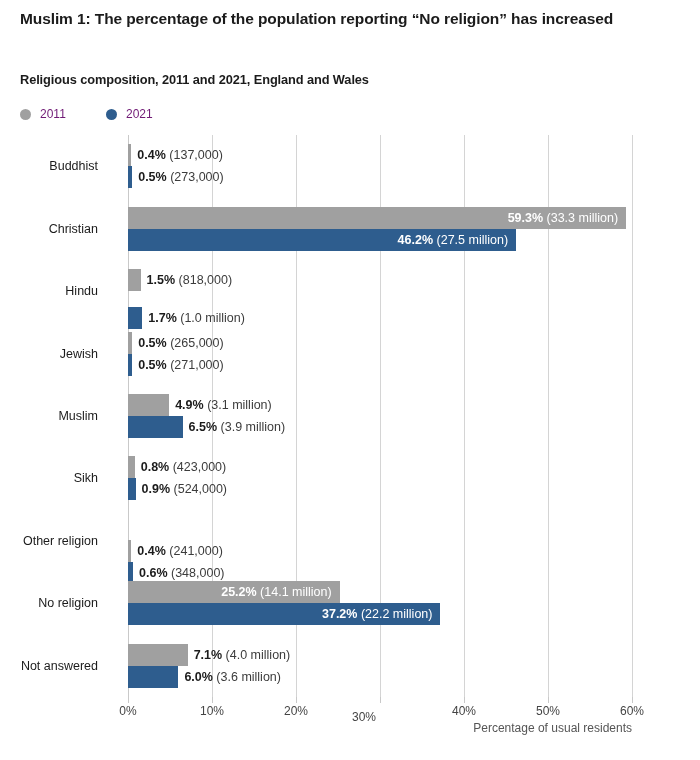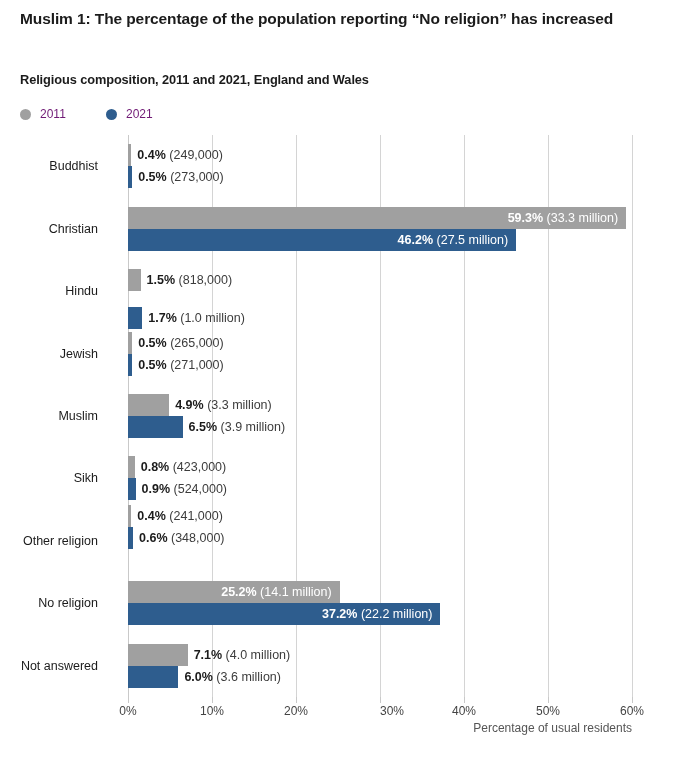--- a/index.html
+++ b/index.html
@@ -230,21 +230,21 @@
       <div class="gridline axis0" style="left: 0px;"></div>
       <div class="gridline" style="left: 84px;"></div>
       <div class="gridline" style="left: 168px;"></div>
       <div class="gridline" style="left: 252px;"></div>
       <div class="gridline" style="left: 336px;"></div>
       <div class="gridline" style="left: 420px;"></div>
       <div class="gridline" style="left: 504px;"></div>
       <div class="group" style="top: 0px; height: 62.4444px;">
         <div class="bar-row" style="top: 9.22222px;">
           <div class="bar y2011" style="width: 3.36px;"></div>
-          <div class="bar-label outside" style="left: 3.36px;"><b>0.4%</b><span class="paren"> (249,000)</span></div>
+          <div class="bar-label outside" style="left: 3.36px;"><b>0.4%</b><span class="paren"> (137,000)</span></div>
         </div>
         <div class="bar-row" style="top: 31.2222px;">
           <div class="bar y2021" style="width: 4.2px;"></div>
           <div class="bar-label outside" style="left: 4.2px;"><b>0.5%</b><span class="paren"> (273,000)</span></div>
         </div>
       </div>
       <div class="group" style="top: 62.4444px; height: 62.4444px;">
         <div class="bar-row" style="top: 9.22222px;">
           <div class="bar y2011" style="width: 498.12px;"></div>
           <div class="bar-label inside" style="left: 498.12px;"><b>59.3%</b><span class="paren"> (33.3 million)</span></div>
@@ -270,38 +270,38 @@
           <div class="bar-label outside" style="left: 4.2px;"><b>0.5%</b><span class="paren"> (265,000)</span></div>
         </div>
         <div class="bar-row" style="top: 31.2222px;">
           <div class="bar y2021" style="width: 4.2px;"></div>
           <div class="bar-label outside" style="left: 4.2px;"><b>0.5%</b><span class="paren"> (271,000)</span></div>
         </div>
       </div>
       <div class="group" style="top: 249.778px; height: 62.4444px;">
         <div class="bar-row" style="top: 9.22222px;">
           <div class="bar y2011" style="width: 41.16px;"></div>
-          <div class="bar-label outside" style="left: 41.16px;"><b>4.9%</b><span class="paren"> (3.3 million)</span></div>
+          <div class="bar-label outside" style="left: 41.16px;"><b>4.9%</b><span class="paren"> (3.1 million)</span></div>
         </div>
         <div class="bar-row" style="top: 31.2222px;">
           <div class="bar y2021" style="width: 54.6px;"></div>
           <div class="bar-label outside" style="left: 54.6px;"><b>6.5%</b><span class="paren"> (3.9 million)</span></div>
         </div>
       </div>
       <div class="group" style="top: 312.222px; height: 62.4444px;">
         <div class="bar-row" style="top: 9.22222px;">
           <div class="bar y2011" style="width: 6.72px;"></div>
           <div class="bar-label outside" style="left: 6.72px;"><b>0.8%</b><span class="paren"> (423,000)</span></div>
         </div>
         <div class="bar-row" style="top: 31.2222px;">
           <div class="bar y2021" style="width: 7.56px;"></div>
           <div class="bar-label outside" style="left: 7.56px;"><b>0.9%</b><span class="paren"> (524,000)</span></div>
         </div>
       </div>
-      <div class="group" style="top: 361px; height: 62.4444px; text-decoration: underline;">
+      <div class="group" style="top: 396px; height: 62.4444px; text-decoration: underline;">
         <div class="bar-row" style="top: 9.22222px;">
           <div class="bar y2011" style="width: 3.36px;"></div>
           <div class="bar-label outside" style="left: 3.36px;"><b>0.4%</b><span class="paren"> (241,000)</span></div>
         </div>
         <div class="bar-row" style="top: 31.2222px;">
           <div class="bar y2021" style="width: 5.04px;"></div>
           <div class="bar-label outside" style="left: 5.04px;"><b>0.6%</b><span class="paren"> (348,000)</span></div>
         </div>
       </div>
       <div class="group" style="top: 437.111px; height: 62.4444px;">
@@ -327,21 +327,21 @@
     </div>
 
   <div id="xaxis">
       <div class="tick-mark" style="left: 0px;"></div>
       <div class="tick-label" style="left: 0px;">0%</div>
       <div class="tick-mark" style="left: 84px;"></div>
       <div class="tick-label" style="left: 84px;">10%</div>
       <div class="tick-mark" style="left: 168px;"></div>
       <div class="tick-label" style="left: 168px;">20%</div>
       <div class="tick-mark" style="left: 252px;"></div>
-      <div class="tick-label" style="left: 264px;">30%</div>
+      <div class="tick-label" style="left: 236px; margin-top: 6px;">30%</div>
       <div class="tick-mark" style="left: 336px;"></div>
       <div class="tick-label" style="left: 336px;">40%</div>
       <div class="tick-mark" style="left: 420px;"></div>
       <div class="tick-label" style="left: 420px;">50%</div>
       <div class="tick-mark" style="left: 504px;"></div>
       <div class="tick-label" style="left: 504px;">60%</div>
     </div>
 
   <div id="xaxis-title">Percentage of usual residents</div>
 

